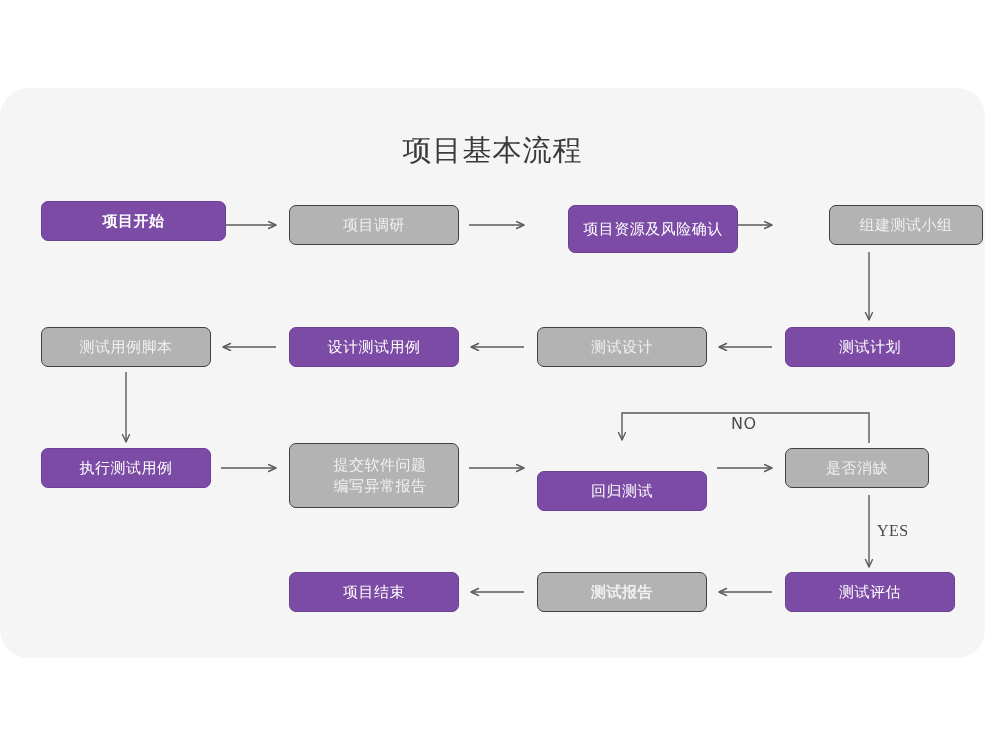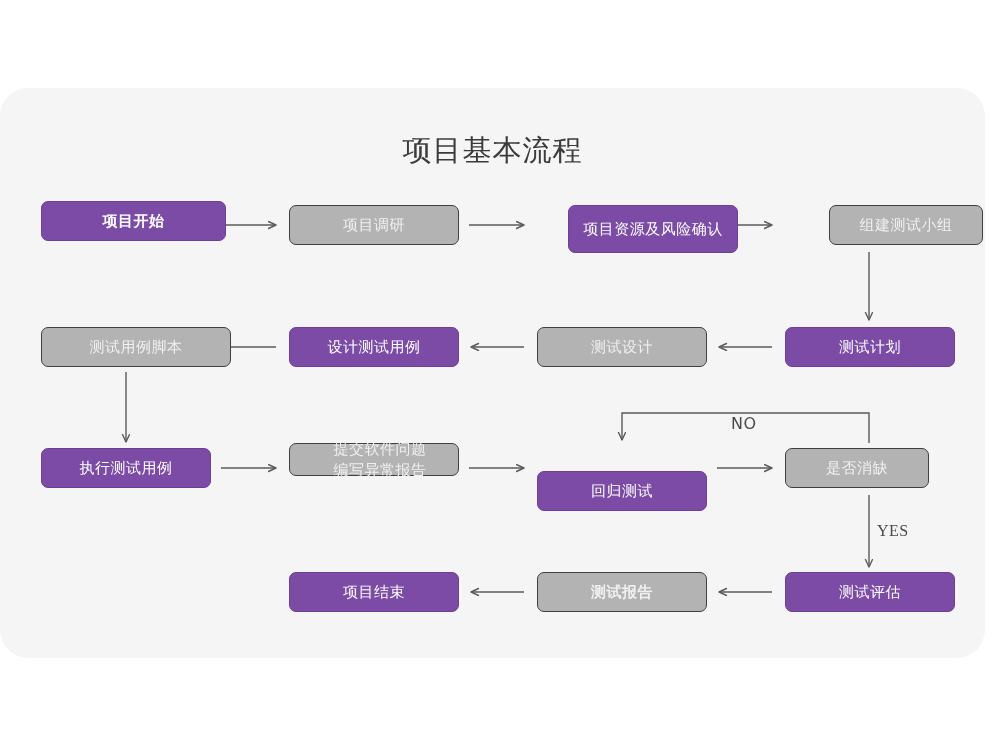--- a/index.html
+++ b/index.html
@@ -132,37 +132,37 @@
   <div class="node gray" style="left:289px; top:205px; width:170px; height:40px;">
     <span class="label">项目调研</span>
   </div>
   <div class="node purple" style="left:521px; top:205px; width:170px; height:48px;margin-left:47px;">
     <span class="label">项目资源及风险确认</span>
   </div>
   <div class="node gray" style="left:785px; top:205px; width:154px; height:40px;margin-left:44px;">
     <span class="label">组建测试小组</span>
   </div>
 
-  <div class="node gray" style="left:41px;  top:327px; width:190px; height:40px;">
+  <div class="node gray" style="left:41px;  top:327px; width:170px; height:40px;">
     <span class="label">测试用例脚本</span>
   </div>
   <div class="node purple" style="left:289px; top:327px; width:170px; height:40px;">
     <span class="label">设计测试用例</span>
   </div>
   <div class="node gray" style="left:537px; top:327px; width:170px; height:40px;">
     <span class="label">测试设计</span>
   </div>
   <div class="node purple" style="left:785px; top:327px; width:170px; height:40px;">
     <span class="label">测试计划</span>
   </div>
 
   <div class="node purple" style="left:41px;  top:448px; width:170px; height:40px;">
     <span class="label">执行测试用例</span>
   </div>
-  <div class="node gray" style="left:289px; top:443px; width:170px; height:33px;padding-left:12px;">
+  <div class="node gray" style="left:289px; top:443px; width:170px; height:65px;padding-left:12px;">
     <span class="label">提交软件问题
 编写异常报告</span>
   </div>
   <div class="node purple" style="left:537px; top:471px; width:170px; height:40px;">
     <span class="label">回归测试</span>
   </div>
   <div class="node gray" style="left:785px; top:448px; width:144px; height:40px;">
     <span class="label">是否消缺</span>
   </div>
 

